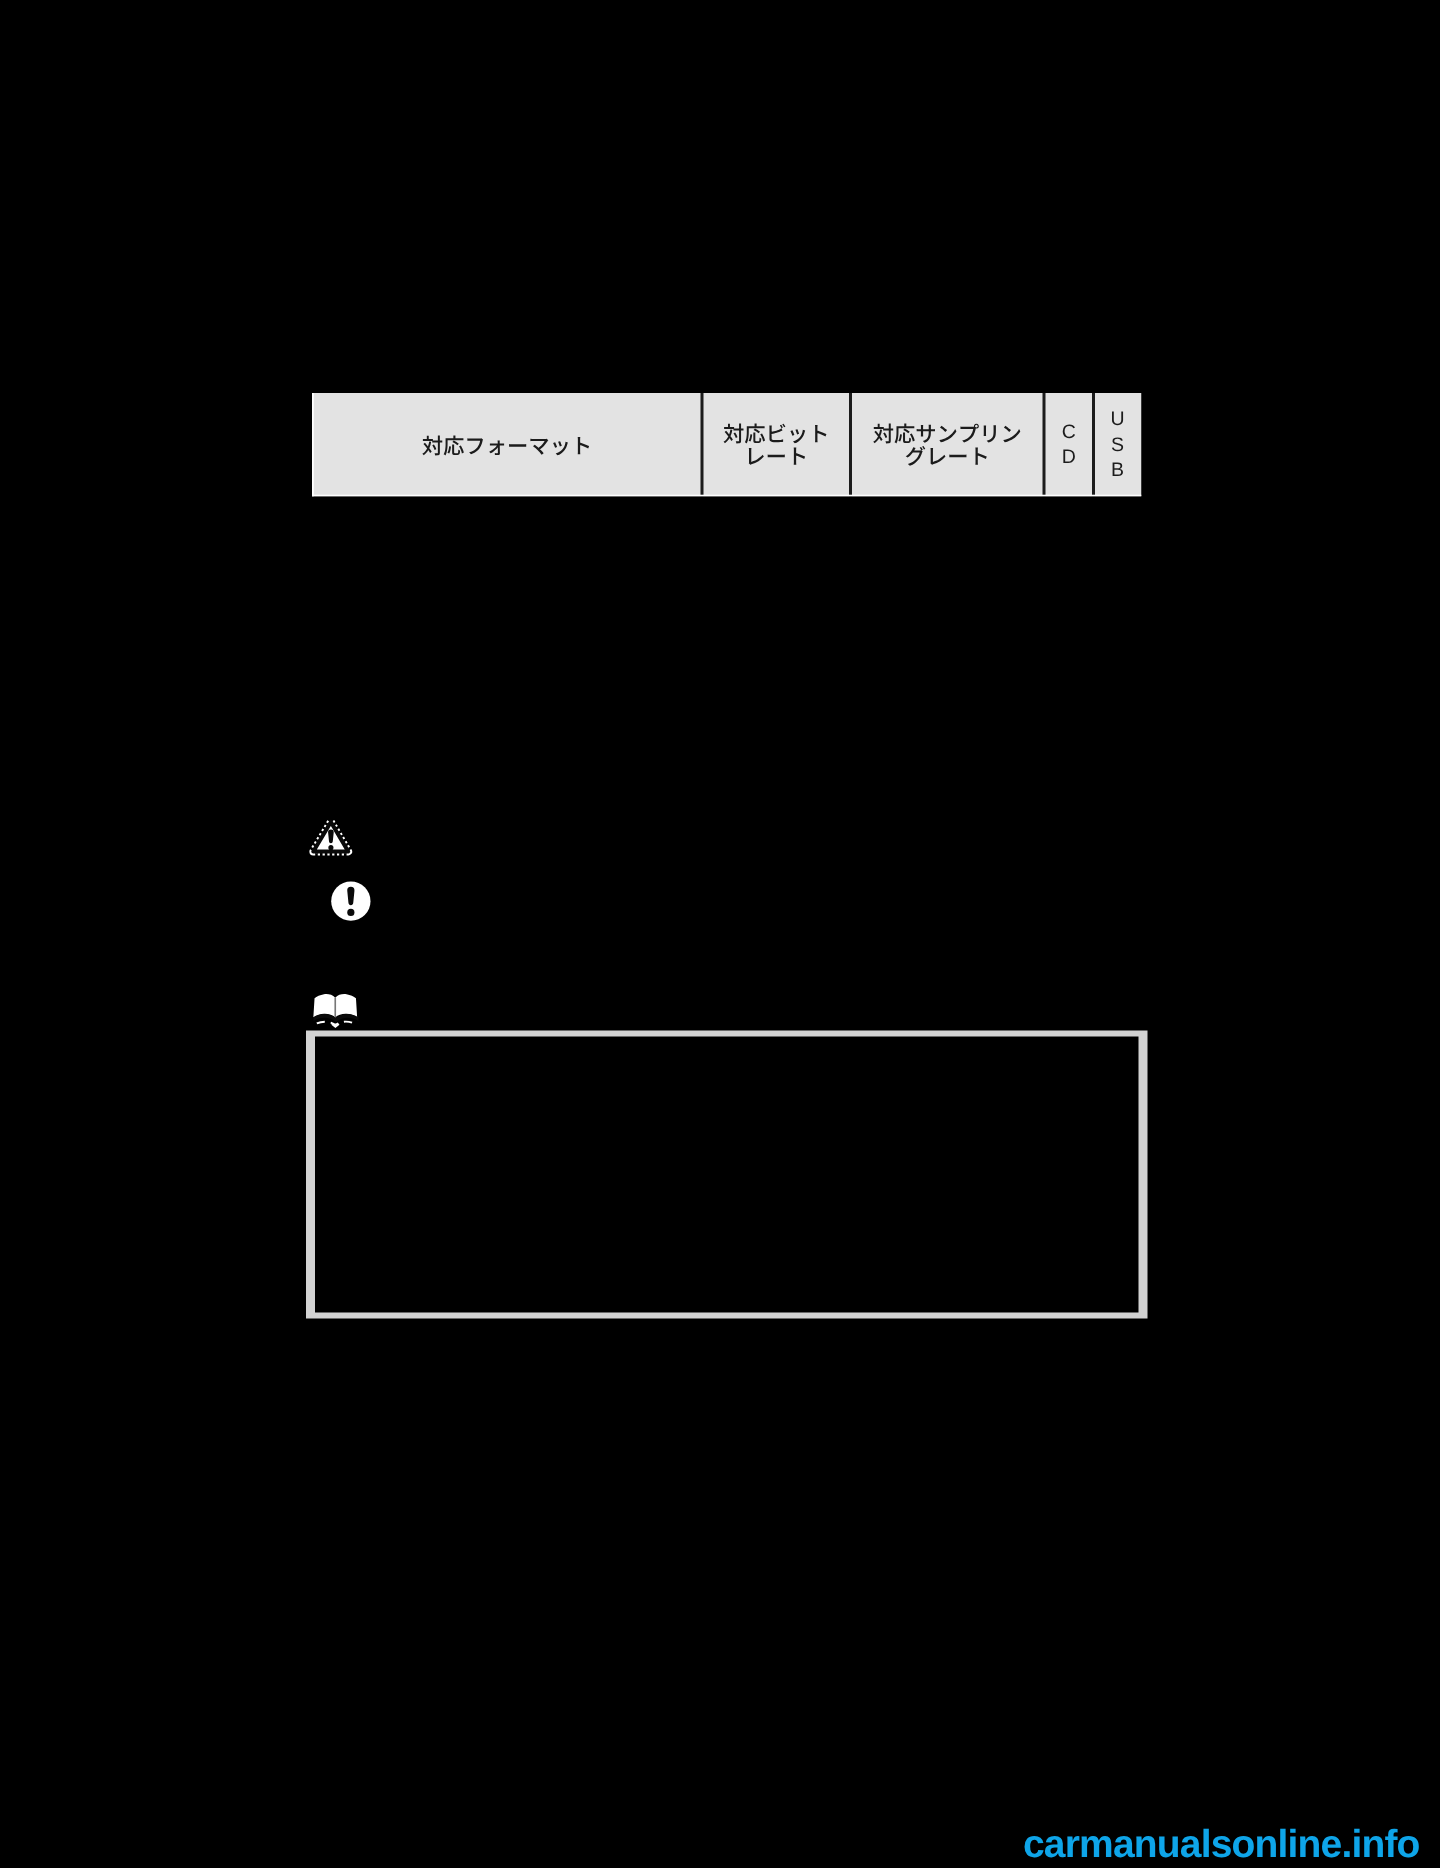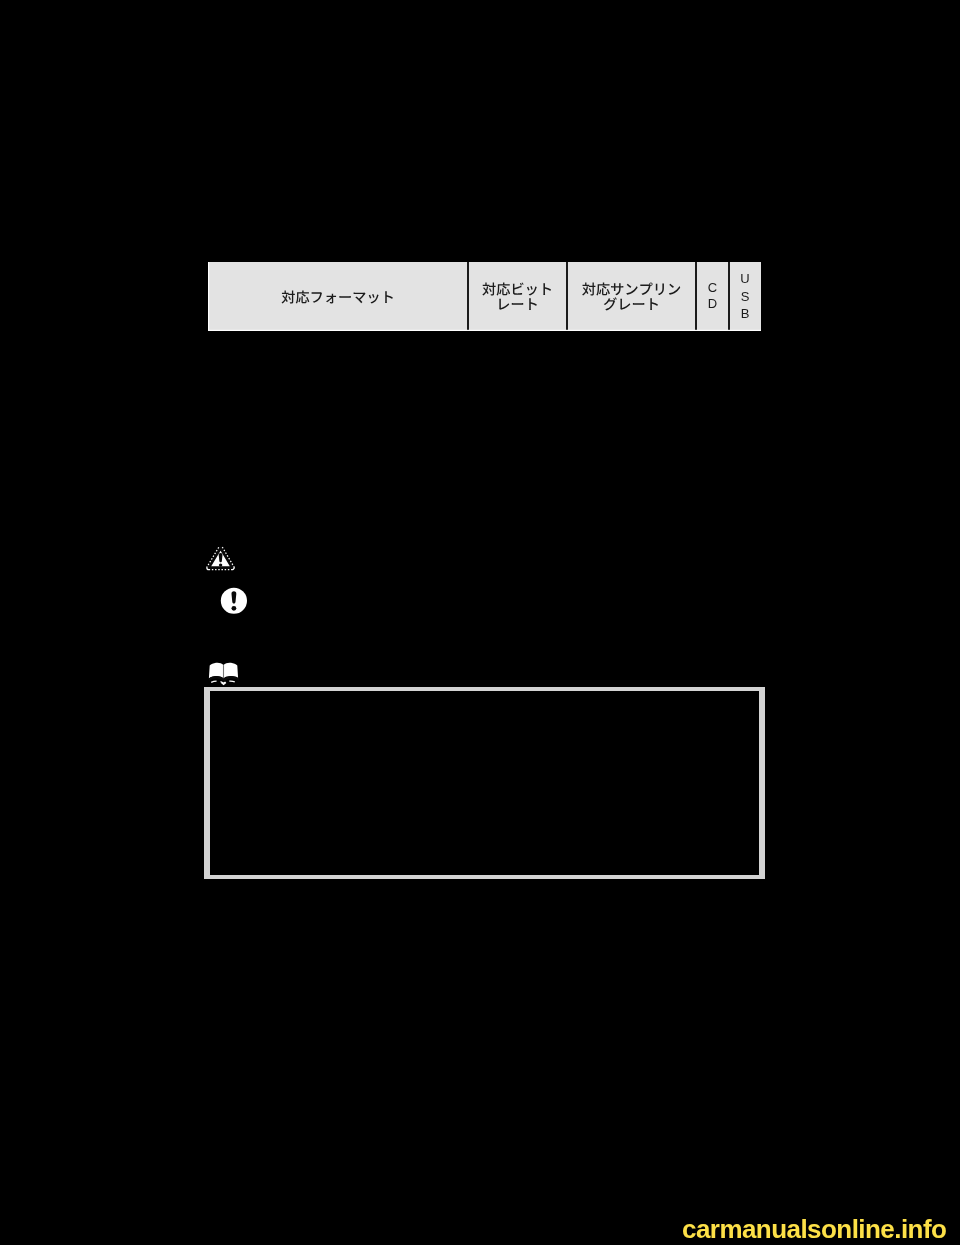--- a/index.html
+++ b/index.html
@@ -91,12 +91,12 @@
 <svg style="position:absolute;left:208px;top:662px" width="32" height="24" viewBox="0 0 32 24">
 <path d="M15.5 3.1 C13.6 1.0 10.5 0.4 8.0 0.8 C5.4 1.2 3.1 2.3 1.7 3.5 L0.9 16.2 c2.2-1.5 4.6-2.2 7.2-2.3 c2.9-.1 5.6 .7 7.4 2.3 c1.8-1.6 4.5-2.4 7.4-2.3 c2.6 .1 5 .8 7.2 2.3 L29.3 3.5 C27.9 2.3 25.6 1.2 23.0 0.8 C20.5 0.4 17.4 1.0 15.5 3.1 Z" fill="#ffffff"></path>
 <path d="M15.5 3.1 L15.5 16.4" stroke="#777" stroke-width="1.1" fill="none"></path>
 <path d="M0.9 16.4 c2.3-1.6 4.7-2.4 7.3-2.4 c2.8 0 5.4 .9 7.8 2.7 c2.4-1.8 5-2.7 7.8-2.7 c2.6 0 5 .8 7.3 2.4 l-.2 2.2 c-2.2-1.4-4.5-2.1-7.1-2.1 c-2.7 0-5.2 .9-7.8 2.8 c-2.6-1.9-5.1-2.8-7.8-2.8 c-2.6 0-4.9 .7-7.1 2.1 Z" fill="#0a0a0a"></path>
 <path d="M3.2 20.3 c1.7-.8 3.5-1.2 5.4-1.2 c2.4 0 4.7 .7 7 2.1 c2.3-1.4 4.6-2.1 7-2.1 c1.9 0 3.7 .4 5.4 1.2" stroke="#ffffff" stroke-width="1.3" fill="none" stroke-dasharray="5.5 4"></path>
 <path d="M13.3 20.6 l2.3 1.9 l2.3-1.9" stroke="#ffffff" stroke-width="1.3" fill="none"></path>
 </svg>
 
 <div style="position:absolute;left:204px;top:687px;width:561px;height:192px;border-style:solid;border-color:#d3d3d3;border-width:4px 6px;box-sizing:border-box;background:#000"></div>
 
-<div style="position:absolute;left:682px;top:1216px;font-family:'Liberation Sans',sans-serif;font-weight:bold;font-size:26px;line-height:26px;color:#fde047;letter-spacing:-0.55px">carmanualsonline.info</div>
+<div style="position:absolute;left:682px;top:1216px;font-family:'Liberation Sans',sans-serif;font-weight:bold;font-size:26px;line-height:26px;color:#0ea5e9;letter-spacing:-0.55px">carmanualsonline.info</div>
 </body></html>

